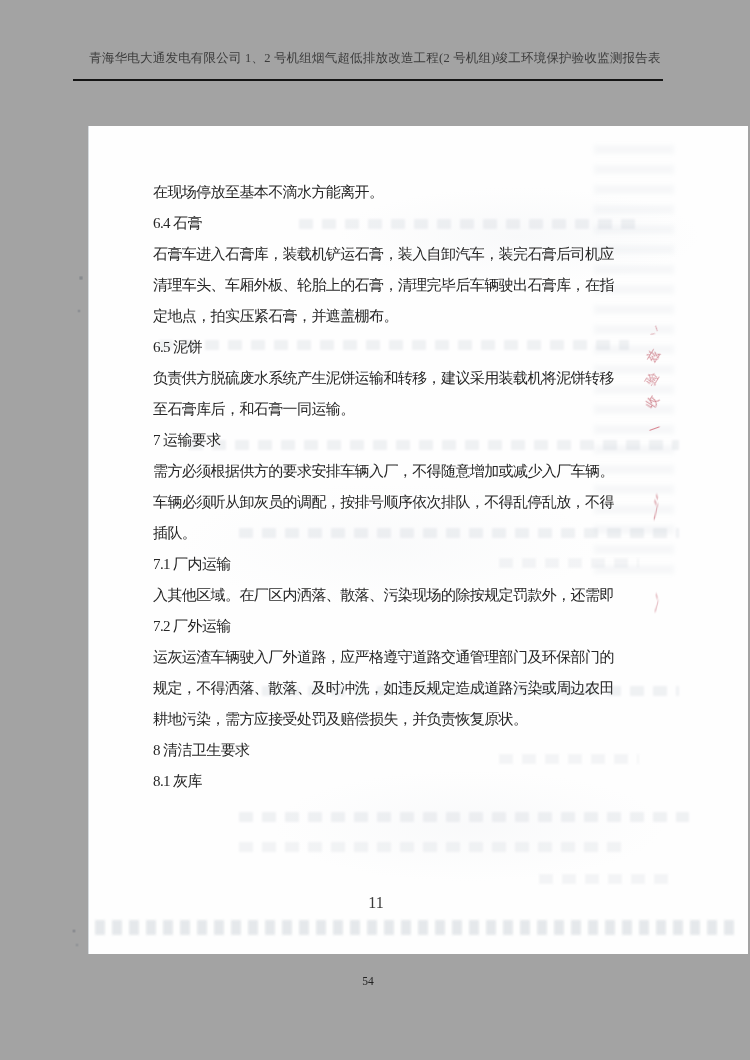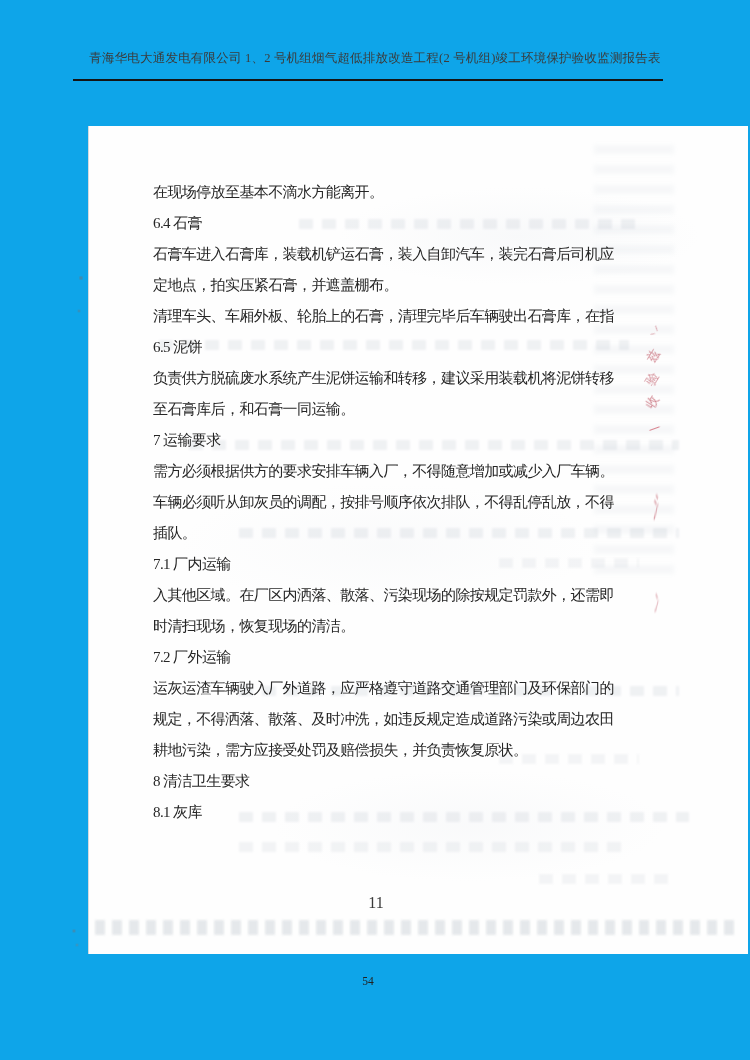--- a/index.html
+++ b/index.html
@@ -1,17 +1,17 @@
 <!DOCTYPE html>
 <html><head>
 <meta charset="utf-8">
 <style>
   html,body{margin:0;padding:0;background:#ffffff;}
   .page{
-    position:relative;width:750px;height:1060px;background:#0ea5e9;overflow:hidden;
+    position:relative;width:750px;height:1060px;background:#a3a3a3;overflow:hidden;
     font-family:"Liberation Serif","DejaVu Serif",serif;
   }
   
   .doc-header{
     position:absolute;left:0;top:50px;width:750px;text-align:center;
     font-size:12.5px;color:#3b3b3b;letter-spacing:.2px;white-space:nowrap;
   }
   .header-rule{
     position:absolute;left:73px;top:79px;width:590px;height:2px;background:#141414;
   }
@@ -106,32 +106,31 @@
     <div class="ghost g8"></div>
     <div class="ghost g9"></div>
     <div class="ghost g10"></div>
     <div class="ghost g11"></div>
     <div class="ghost g12"></div>
 
     <div class="textcol" id="textcol">
         <div class="tline">在现场停放至基本不滴水方能离开。</div>
         <div class="tline">6.4 石膏</div>
         <div class="tline">石膏车进入石膏库，装载机铲运石膏，装入自卸汽车，装完石膏后司机应</div>
+        <div class="tline">清理车头、车厢外板、轮胎上的石膏，清理完毕后车辆驶出石膏库，在指</div>
         <div class="tline">定地点，拍实压紧石膏，并遮盖棚布。</div>
-        <div class="tline">清理车头、车厢外板、轮胎上的石膏，清理完毕后车辆驶出石膏库，在指</div>
         <div class="tline">6.5 泥饼</div>
         <div class="tline">负责供方脱硫废水系统产生泥饼运输和转移，建议采用装载机将泥饼转移</div>
         <div class="tline">至石膏库后，和石膏一同运输。</div>
         <div class="tline">7 运输要求</div>
         <div class="tline">需方必须根据供方的要求安排车辆入厂，不得随意增加或减少入厂车辆。</div>
         <div class="tline">车辆必须听从卸灰员的调配，按排号顺序依次排队，不得乱停乱放，不得</div>
         <div class="tline">插队。</div>
         <div class="tline">7.1 厂内运输</div>
         <div class="tline">入其他区域。在厂区内洒落、散落、污染现场的除按规定罚款外，还需即</div>
-        <div class="tline">时清扫现场，恢复现场的清洁。</div>
         <div class="tline">7.2 厂外运输</div>
         <div class="tline">运灰运渣车辆驶入厂外道路，应严格遵守道路交通管理部门及环保部门的</div>
         <div class="tline">规定，不得洒落、散落、及时冲洗，如违反规定造成道路污染或周边农田</div>
         <div class="tline">耕地污染，需方应接受处罚及赔偿损失，并负责恢复原状。</div>
         <div class="tline">8 清洁卫生要求</div>
         <div class="tline">8.1 灰库</div>
       </div>
 
     <span class="redfrag rf1">丷</span>
     <span class="redfrag rf2">兹</span>

